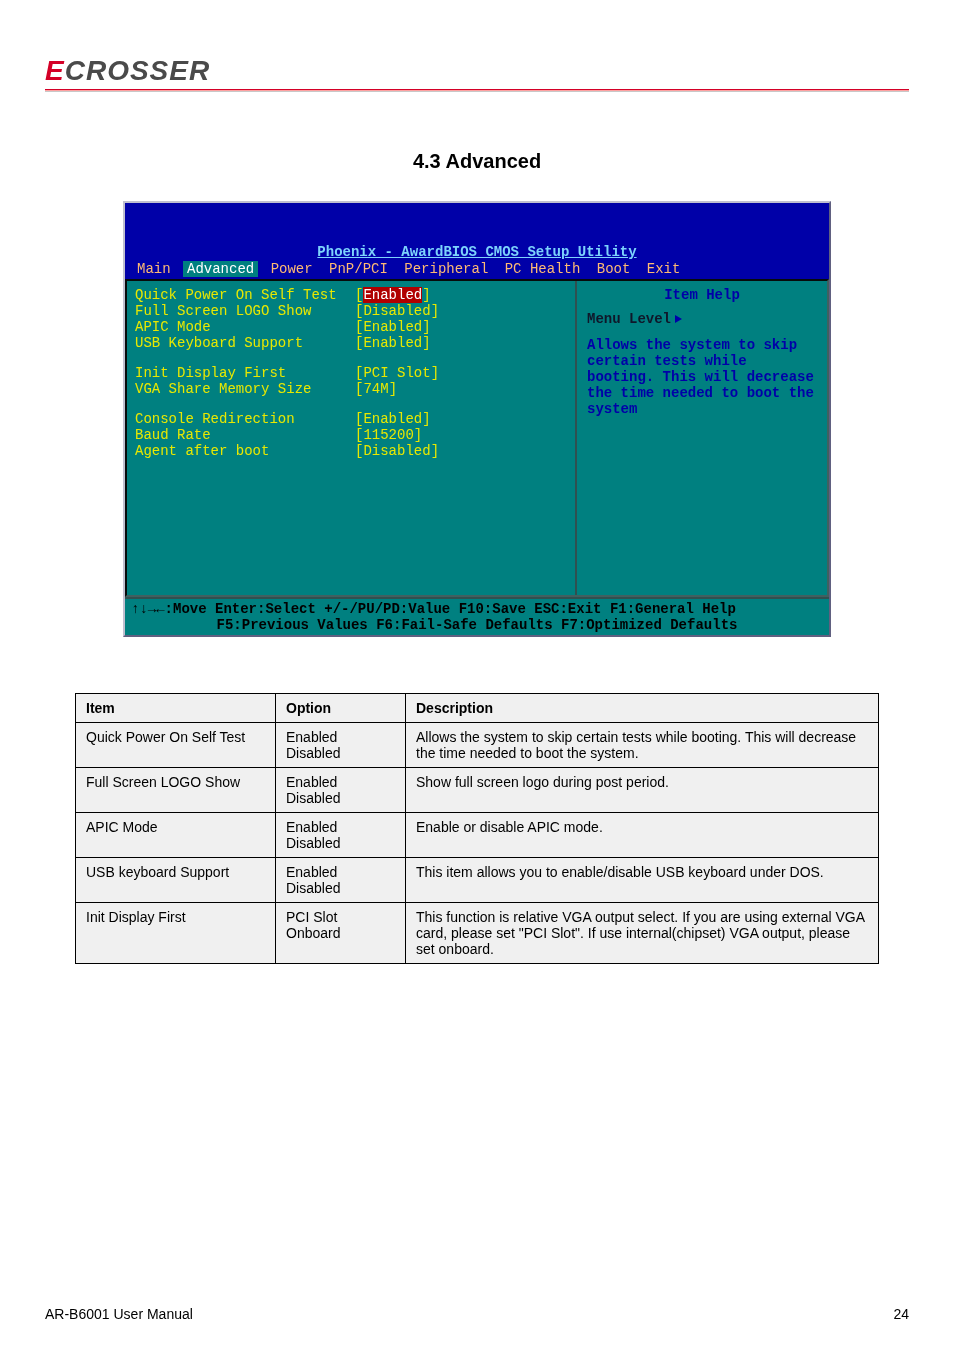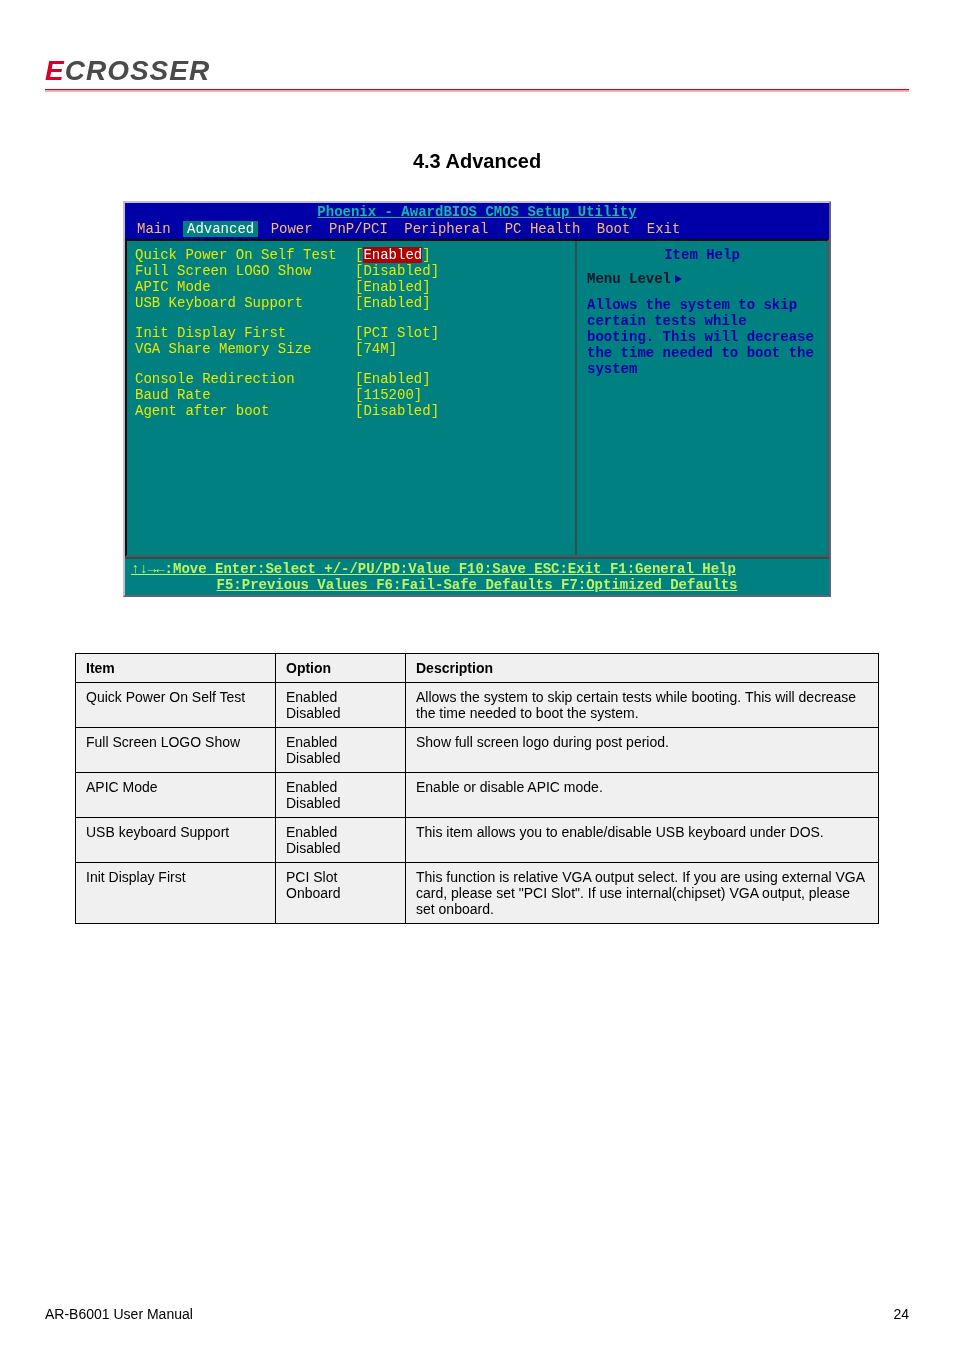--- a/index.html
+++ b/index.html
@@ -40,38 +40,38 @@
     width: 708px;
     font-family: "Courier New", monospace;
     font-size: 14px;
     line-height: 16px;
     color: #fff;
     background: #0000a8;
     border: 2px solid #c0c0d0;
     border-right-color:#606080;
     border-bottom-color:#606080;
   }
-  .bios-title { background:#0000a8; color:#14b8a6; text-align:center; padding:1px 8px; font-weight:bold; text-decoration:underline; }
+  .bios-title { background:#0000a8; color:#7dd3fc; text-align:center; padding:1px 8px; font-weight:bold; text-decoration:underline;margin-top:40px; }
   .bios-menu { background:#0000a8; padding:0 8px 2px 8px; }
   .bios-menu span { color:#e8e800; padding:0 4px; }
   .bios-menu .sel { background:#008080; color:#fff; }
   .bios-menu .plain { color:#fdba74; background:#0000a8; }
   .bios-body { display:flex; background:#008080; border:2px inset #406060; }
   .bios-left { flex:0 0 450px; padding:6px 8px; border-right:2px solid #305050; }
   .bios-right { flex:1; padding:6px 10px;border-radius:30px; }
   .opt { display:flex; }
   .opt .label { flex:0 0 220px; color:#e8e800; white-space:pre; }
   .opt .val { color:#e8e800; }
   .opt.hilite .val .inner { background:#b00000; color:#fff; }
   .bios-right .head { color:#0000a8; font-weight:bold; text-align:center; margin-bottom:8px; }
   .bios-right .menu-level { color:#0f172a; font-weight:bold; }
   .bios-right p { color:#0000a8; font-weight:bold; margin-top:10px; white-space:normal; }
   .arrow { display:inline-block; width:0;height:0;border-top:4px solid transparent;border-bottom:4px solid transparent;border-left:7px solid #0000a8; vertical-align:middle; margin-left:4px;}
   .bios-foot { background:#008080; padding:2px 6px; border-top:2px solid #305050; }
-  .bios-foot .l1, .bios-foot .l2 { color:#bef264; font-weight:bold;text-decoration:underline; }
+  .bios-foot .l1, .bios-foot .l2 { color:#000000; font-weight:bold; }
   .bios-foot .l1 { display:flex; justify-content:space-between; }
   .bios-foot .l2 { text-align:center; }
   
   .opts-table {
     margin: 56px auto 0 auto;
     width: 804px;
     border-collapse: collapse;
     font-size: 14px;
   }
   .opts-table th, .opts-table td {

